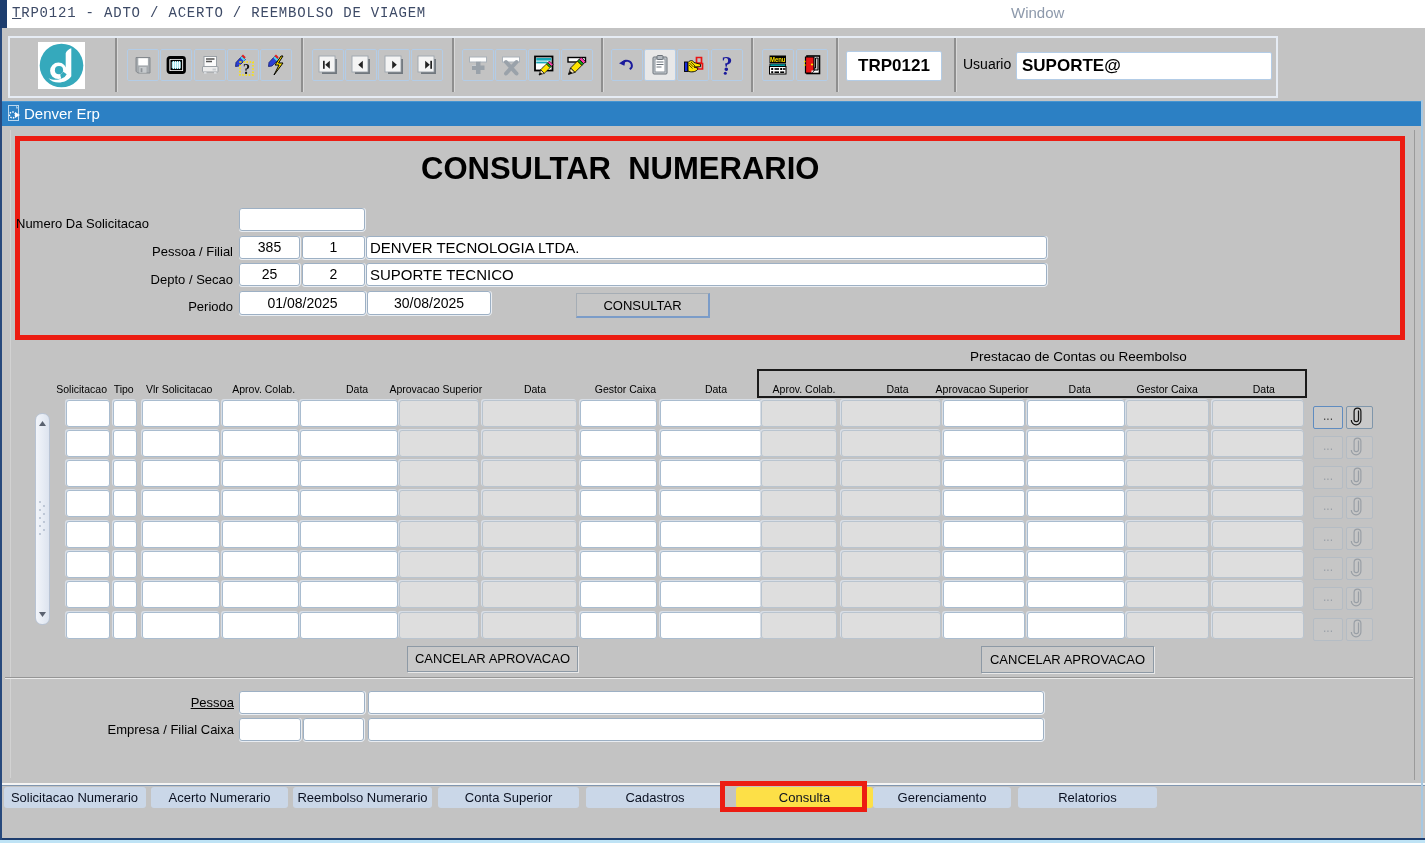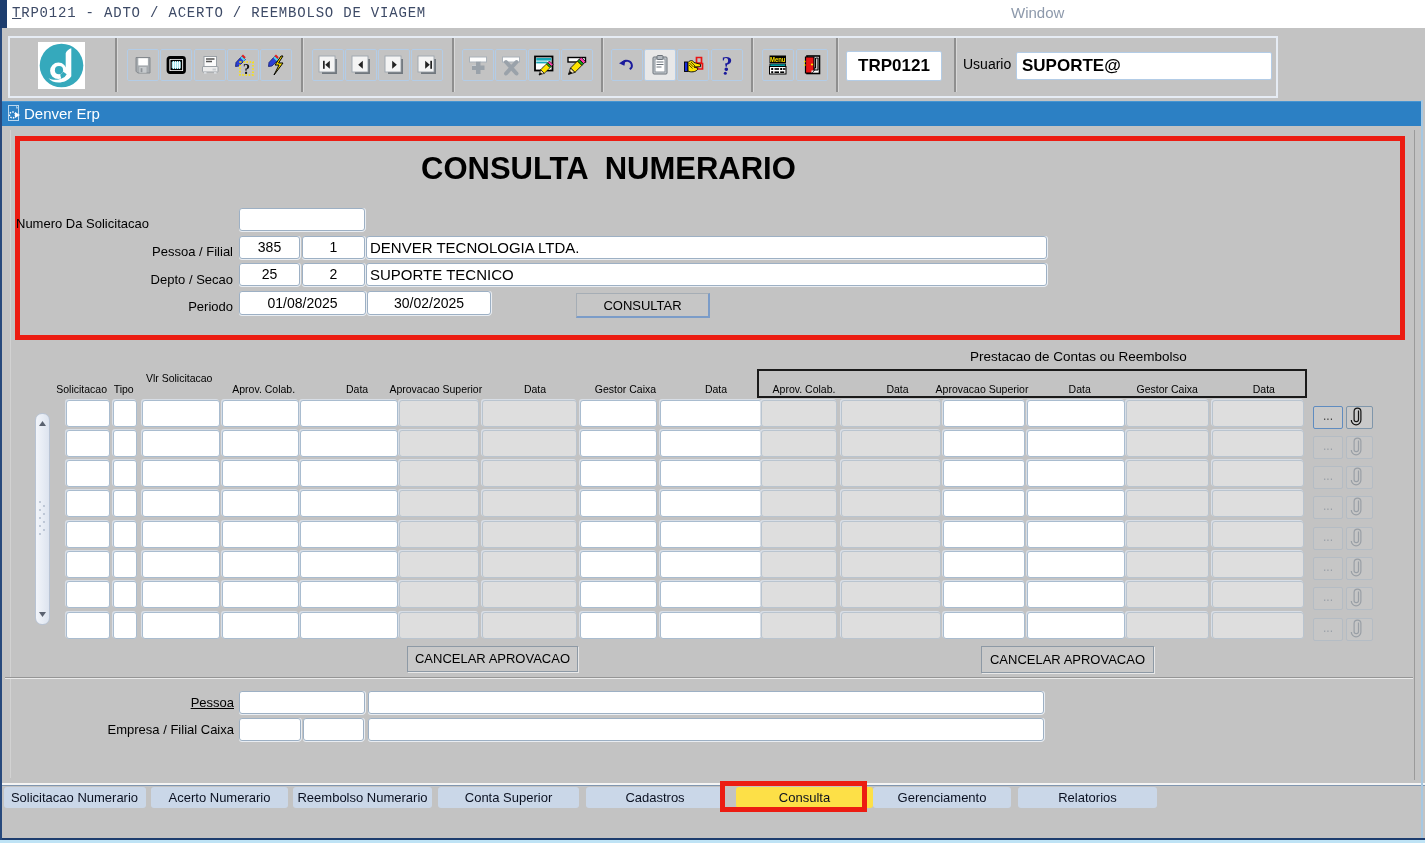--- a/index.html
+++ b/index.html
@@ -229,40 +229,40 @@
 <rect x="0.5" y="0.5" width="10" height="15" fill="#2c80c4" stroke="#bcd8ee"></rect>
 <path d="M8 0.5 l3 3 h-3 Z" fill="#9cc8e8"></path>
 <circle cx="4.5" cy="10" r="3" fill="none" stroke="#fff" stroke-width="1.4" stroke-dasharray="1.5,1.2"></circle>
 <path d="M7 7 l5 3 -5 3 Z" fill="#fff"></path>
     </svg></div>
 <div class="abs" style="left:24px;top:105px;font-size:15px;color:#fff;">Denver Erp</div>
 <div class="abs" style="left:2px;top:126px;width:1421px;height:657px;background:#c3c3c3;border-bottom:2px solid #f0f0f0;"></div>
 <div class="abs" style="left:10px;top:130px;width:1px;height:648px;background:#d2d2d2;"></div>
 <div class="abs" style="left:1414px;top:130px;width:1px;height:650px;background:#9a9a9a;"></div>
 <div class="abs" style="left:15px;top:136px;width:1390px;height:204px;border:5px solid #ec1c12;box-sizing:border-box;"></div>
-<div class="abs" style="left:421px;top:151px;font-size:31px;font-weight:bold;color:#000;letter-spacing:0px;white-space:pre;">CONSULTA  NUMERARIO</div>
+<div class="abs" style="left:421px;top:151px;font-size:31px;font-weight:bold;color:#000;letter-spacing:0px;white-space:pre;">CONSULTAR  NUMERARIO</div>
 <div class="lbl" style="left:16px;top:216px;width:233px;text-align:left;">Numero Da Solicitacao</div>
 <div class="lbl" style="left:0;top:244px;width:233px;text-align:right;">Pessoa / Filial</div>
 <div class="lbl" style="left:0;top:272px;width:233px;text-align:right;">Depto / Secao</div>
 <div class="lbl" style="left:0;top:299px;width:233px;text-align:right;">Periodo</div>
 <div class="inp" style="left:239px;top:208px;width:124px;height:21px;font-size:14px;text-align:center;line-height:21px;"></div>
 <div class="inp" style="left:239px;top:236px;width:59px;height:21px;font-size:14px;text-align:center;line-height:21px;">385</div>
 <div class="inp" style="left:302px;top:236px;width:61px;height:21px;font-size:14px;text-align:center;line-height:21px;">1</div>
 <div class="inp" style="left:366px;top:236px;width:676px;height:21px;font-size:15px;padding-left:3px;line-height:21px;">DENVER TECNOLOGIA LTDA.</div>
 <div class="inp" style="left:239px;top:263px;width:59px;height:21px;font-size:14px;text-align:center;line-height:21px;">25</div>
 <div class="inp" style="left:302px;top:263px;width:61px;height:21px;font-size:14px;text-align:center;line-height:21px;">2</div>
 <div class="inp" style="left:366px;top:263px;width:676px;height:21px;font-size:15px;padding-left:3px;line-height:21px;">SUPORTE TECNICO</div>
 <div class="inp" style="left:239px;top:291px;width:125px;height:22px;font-size:14px;text-align:center;line-height:22px;">01/08/2025</div>
-<div class="inp" style="left:367px;top:291px;width:122px;height:22px;font-size:14px;text-align:center;line-height:22px;">30/02/2025</div>
+<div class="inp" style="left:367px;top:291px;width:122px;height:22px;font-size:14px;text-align:center;line-height:22px;">30/08/2025</div>
 <div class="abs" style="left:576px;top:293px;width:134px;height:25px;background:#c6c6c6;border:1px solid #a5adb5;border-right:2px solid #7b9cc8;border-bottom:2px solid #7b9cc8;box-sizing:border-box;font-size:13px;line-height:23px;text-align:center;color:#000;">CONSULTAR</div>
 <div class="abs" style="left:970px;top:349px;font-size:13.5px;color:#000;">Prestacao de Contas ou Reembolso</div>
 <div class="abs" style="left:757px;top:369px;width:550px;height:29px;border:2px solid #1a1a1a;box-sizing:border-box;"></div>
 <div class="hdr" style="left:81.6px;top:383px;">Solicitacao</div>
 <div class="hdr" style="left:123.7px;top:383px;">Tipo</div>
-<div class="hdr" style="left:179.2px;top:372px;">Vlr Solicitacao</div>
+<div class="hdr" style="left:179.2px;top:383px;">Vlr Solicitacao</div>
 <div class="hdr" style="left:263.7px;top:383px;">Aprov. Colab.</div>
 <div class="hdr" style="left:357.1px;top:383px;">Data</div>
 <div class="hdr" style="left:435.8px;top:383px;">Aprovacao Superior</div>
 <div class="hdr" style="left:535px;top:383px;">Data</div>
 <div class="hdr" style="left:625.5px;top:383px;">Gestor Caixa</div>
 <div class="hdr" style="left:716px;top:383px;">Data</div>
 <div class="hdr" style="left:804px;top:383px;">Aprov. Colab.</div>
 <div class="hdr" style="left:897.5px;top:383px;">Data</div>
 <div class="hdr" style="left:982px;top:383px;">Aprovacao Superior</div>
 <div class="hdr" style="left:1079.7px;top:383px;">Data</div>

